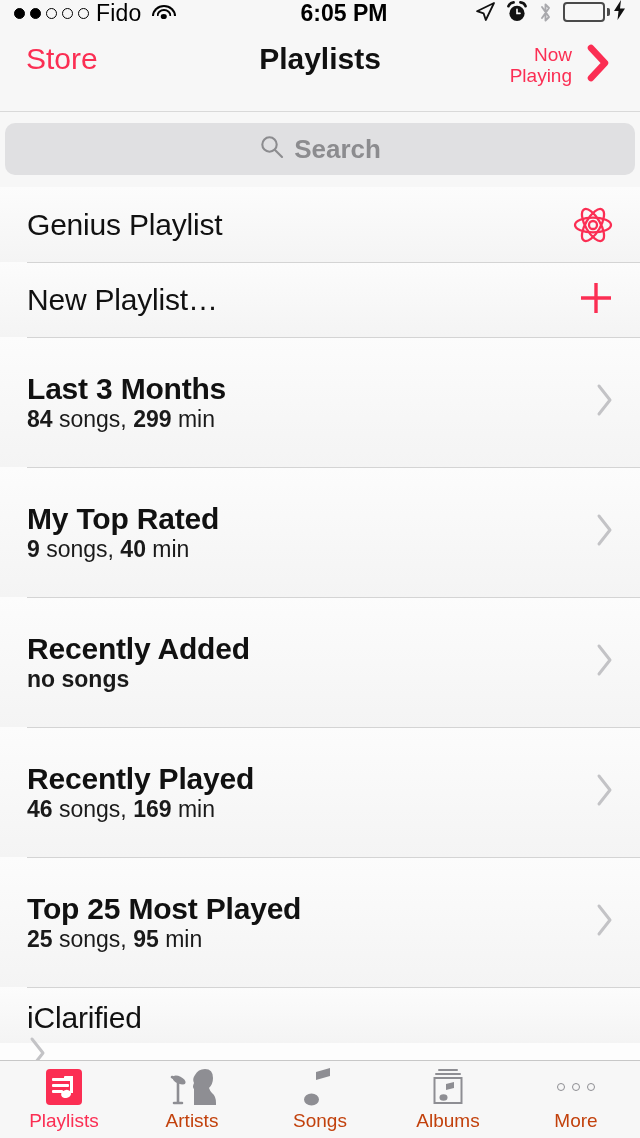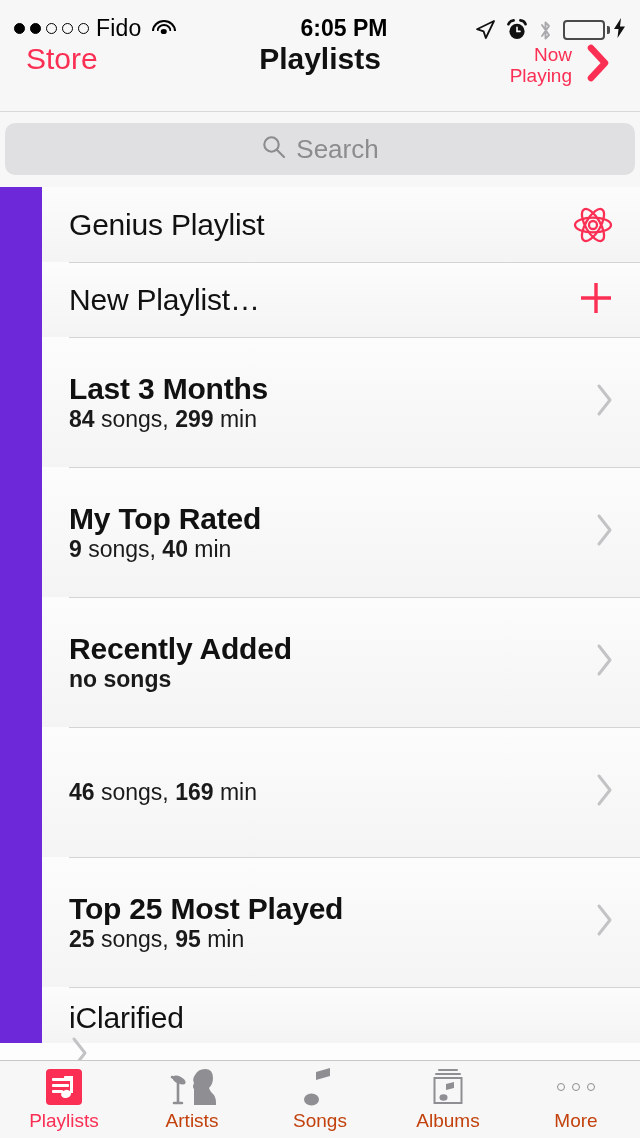--- a/index.html
+++ b/index.html
@@ -6,21 +6,21 @@
   html, body {
     width:640px; height:1138px;
     font-family:"Liberation Sans", sans-serif;
     background:#ffffff; overflow:hidden;
   }
   #screen { position:relative; width:640px; height:1138px; background:#fdfdfd; }
 
   
   .statusbar {
     height:42px; background:#f7f7f7;
-    display:flex; align-items:flex-end; padding:0 14px;
+    display:flex; align-items:flex-start; padding:0 14px;
     position:relative;
   }
   .sb-left { display:flex; align-items:center; gap:7px; }
   .dots { display:flex; align-items:center; gap:5px; }
   .dot { width:11px; height:11px; border-radius:50%; border:1.6px solid #000; }
   .dot.filled { background:#000; }
   .carrier { font-size:23px; color:#000; letter-spacing:.2px; }
   .wifi { width:26px; height:19px; position:relative; margin-left:2px; }
   .wifi i { position:absolute; left:50%; transform:translateX(-50%);
             border:2.6px solid #000; border-bottom:none;
@@ -47,30 +47,30 @@
     position:relative; border-bottom:1px solid #d9d9d9;
   }
   .nav-left { font-size:30px; color:#fb2e53; z-index:2; }
   .nav-title { position:absolute; left:0; right:0; text-align:center;
                font-size:30px; font-weight:bold; color:#111; pointer-events:none; }
   .nav-right { margin-left:auto; display:flex; align-items:center; gap:12px; z-index:2; }
   .np-text { font-size:19px; color:#fb2e53; line-height:1.12; text-align:right; }
   .np-chevron { display:block; }
 
   
-  .searchwrap { background:#f7f7f7; padding:11px 5px 12px; }
+  .searchwrap { background:#f7f7f7; padding:11px 5px 12px;font-weight:bold; }
   .searchbar {
     height:52px; background:#e0e0e2; border-radius:10px;
     display:flex; align-items:center; justify-content:center; gap:9px;
   }
   .mag { display:block; }
   .search-ph { font-size:26px; color:#8c8c8f; }
 
   
-  .list { background:#6d28d9;padding-left:42px; }
+  .list { background:#0369a1; }
   .row {
     position:relative; display:flex; align-items:center;
     padding:0 24px 0 27px;
     background:linear-gradient(180deg,#fcfcfc 0%,#f4f4f4 100%);
   }
   .row + .row::before {
     content:""; position:absolute; top:0; left:27px; right:0; height:1px; background:#d4d4d4;
   }
   .row.action { height:75px; }
   .row.playlist { height:130px; }
@@ -266,20 +266,21 @@
       </div>
       <span class="chev-gray">
         <svg width="22" height="36" viewBox="0 0 22 36">
             <path d="M5 4 L16 18 L5 32" fill="none" stroke="#c3c3c6" stroke-width="3" stroke-linecap="round" stroke-linejoin="round"></path>
           </svg>
       </span>
     </div>
 
     <div class="row playlist">
       <div class="row-main">
+        <div class="row-title">Recently Played</div>
         <div class="row-sub">
           <b>46</b>
           <span>songs,</span>
           <b>169</b>
           <span>min</span>
         </div>
       </div>
       <span class="chev-gray">
         <svg width="22" height="36" viewBox="0 0 22 36">
             <path d="M5 4 L16 18 L5 32" fill="none" stroke="#c3c3c6" stroke-width="3" stroke-linecap="round" stroke-linejoin="round"></path>

